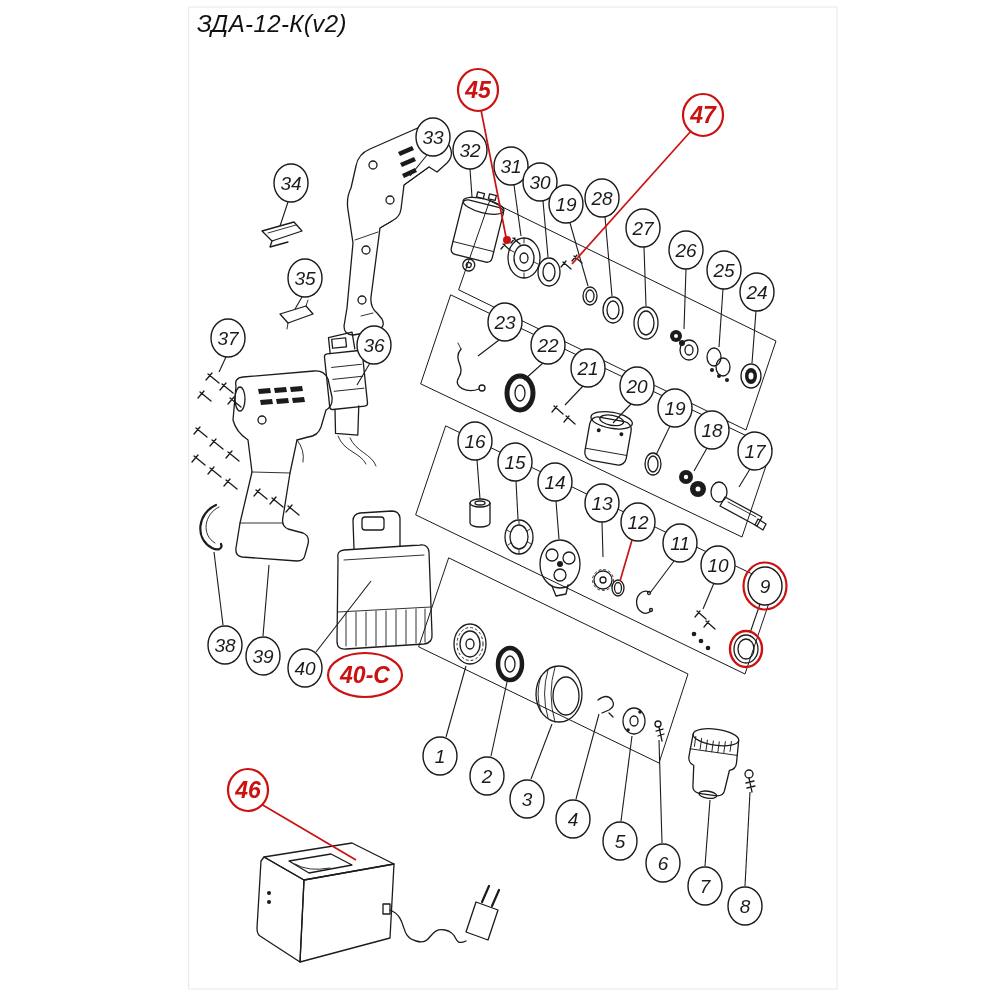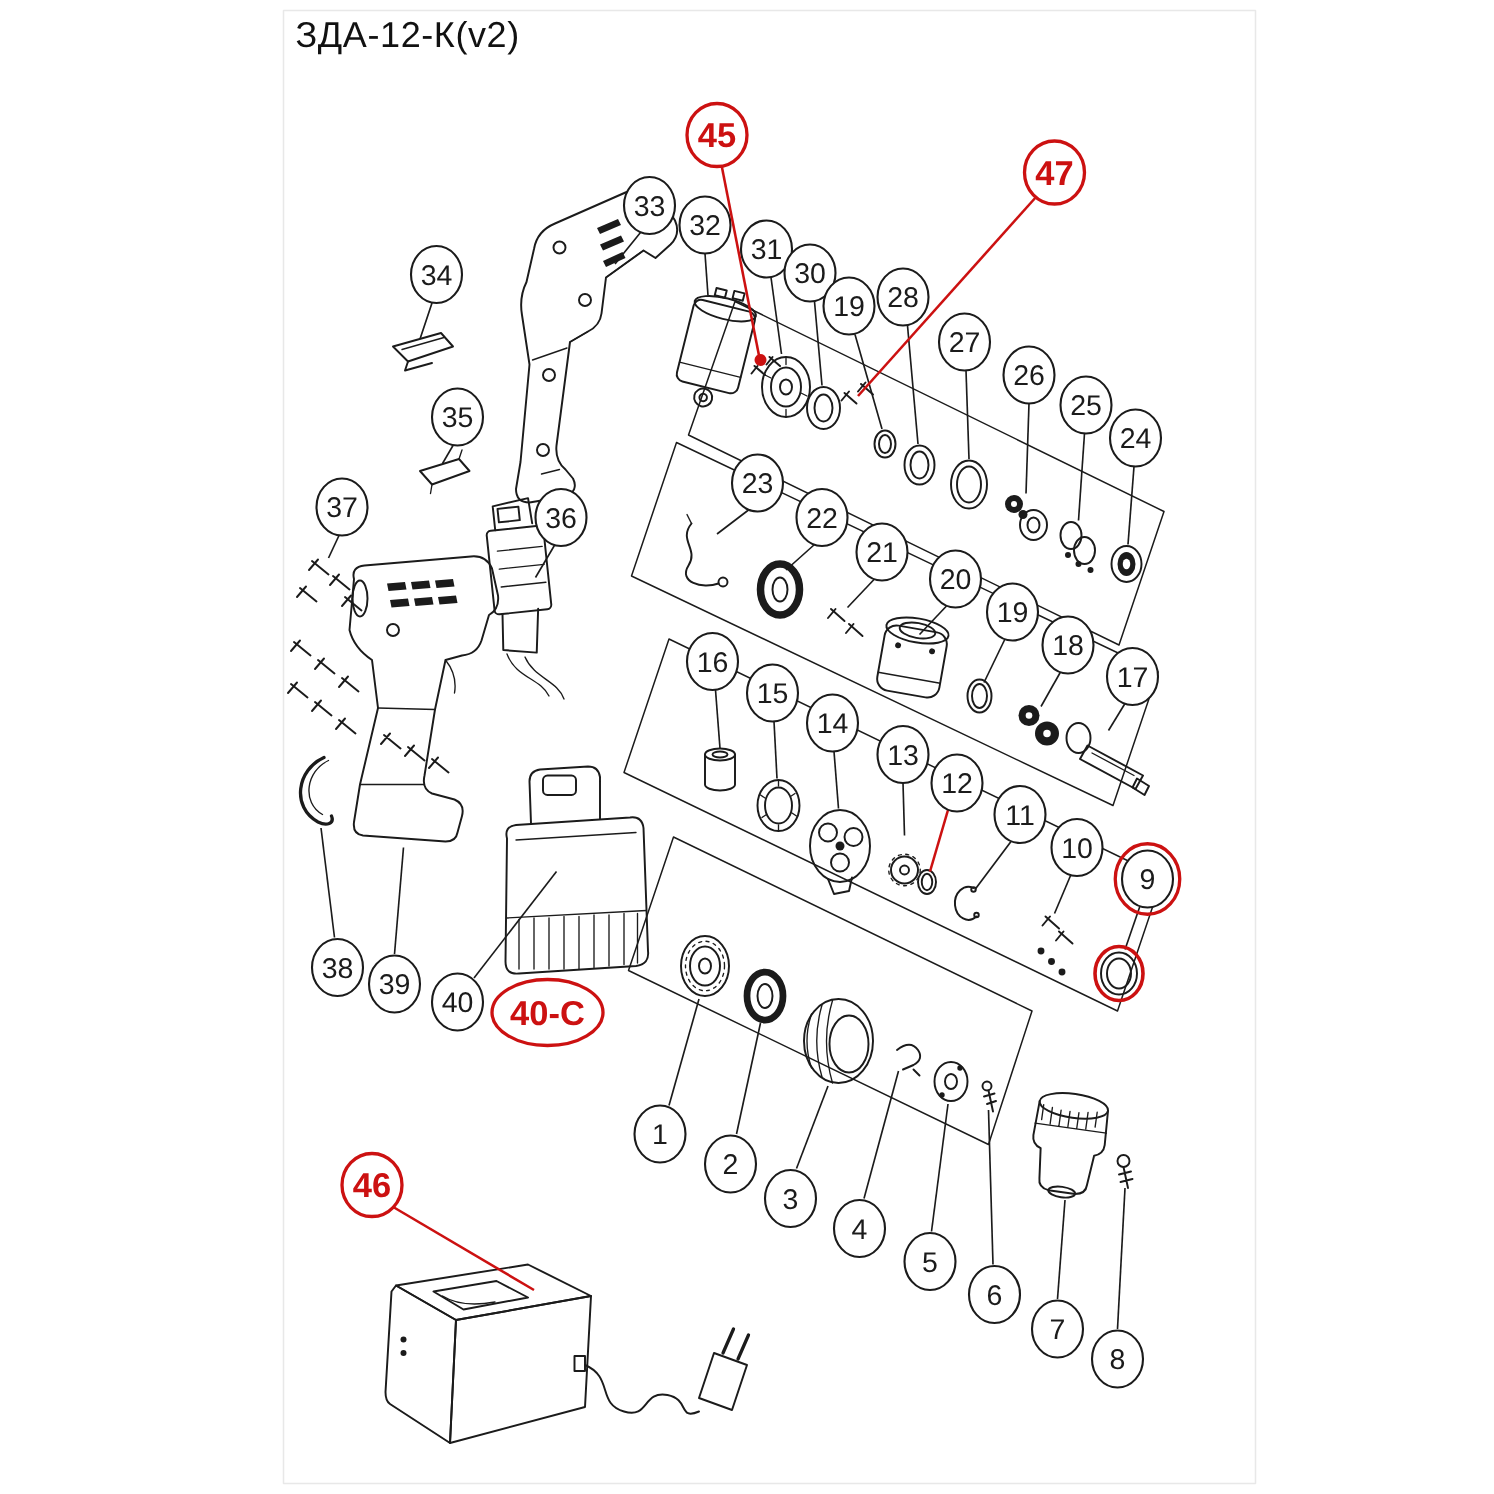--- a/index.html
+++ b/index.html
@@ -1,17 +1,17 @@
 <!DOCTYPE html>
 <html><head>
 <meta charset="utf-8">
 <style>
   html,body{margin:0;padding:0;background:#ffffff;}
   .page{position:relative;width:996px;height:996px;background:#ffffff;overflow:hidden;
-        font-family:"Liberation Sans",sans-serif;}
+        font-family:"Liberation Sans",sans-serif;font-style:italic;}
   .title{position:absolute;left:197px;top:10px;margin:0;font-size:24px;font-weight:500;
          color:#111;letter-spacing:.4px;font-family:"Liberation Sans",sans-serif;}
   svg.stage{position:absolute;left:0;top:0;width:996px;height:996px;}
   #art *{stroke:#1b1b1b;fill:none;stroke-width:1.3;stroke-linecap:round;stroke-linejoin:round;}
   #art .fill-dark{fill:#1b1b1b;stroke:none;}
   #art .fill-white{fill:#ffffff;stroke:none;}
   #art .thin{stroke-width:0.9;}
   #art .thick{stroke-width:2.2;}
   #art .rim{stroke-width:5;}
   #art .teeth{stroke-dasharray:2 3;stroke-width:0.9;}

